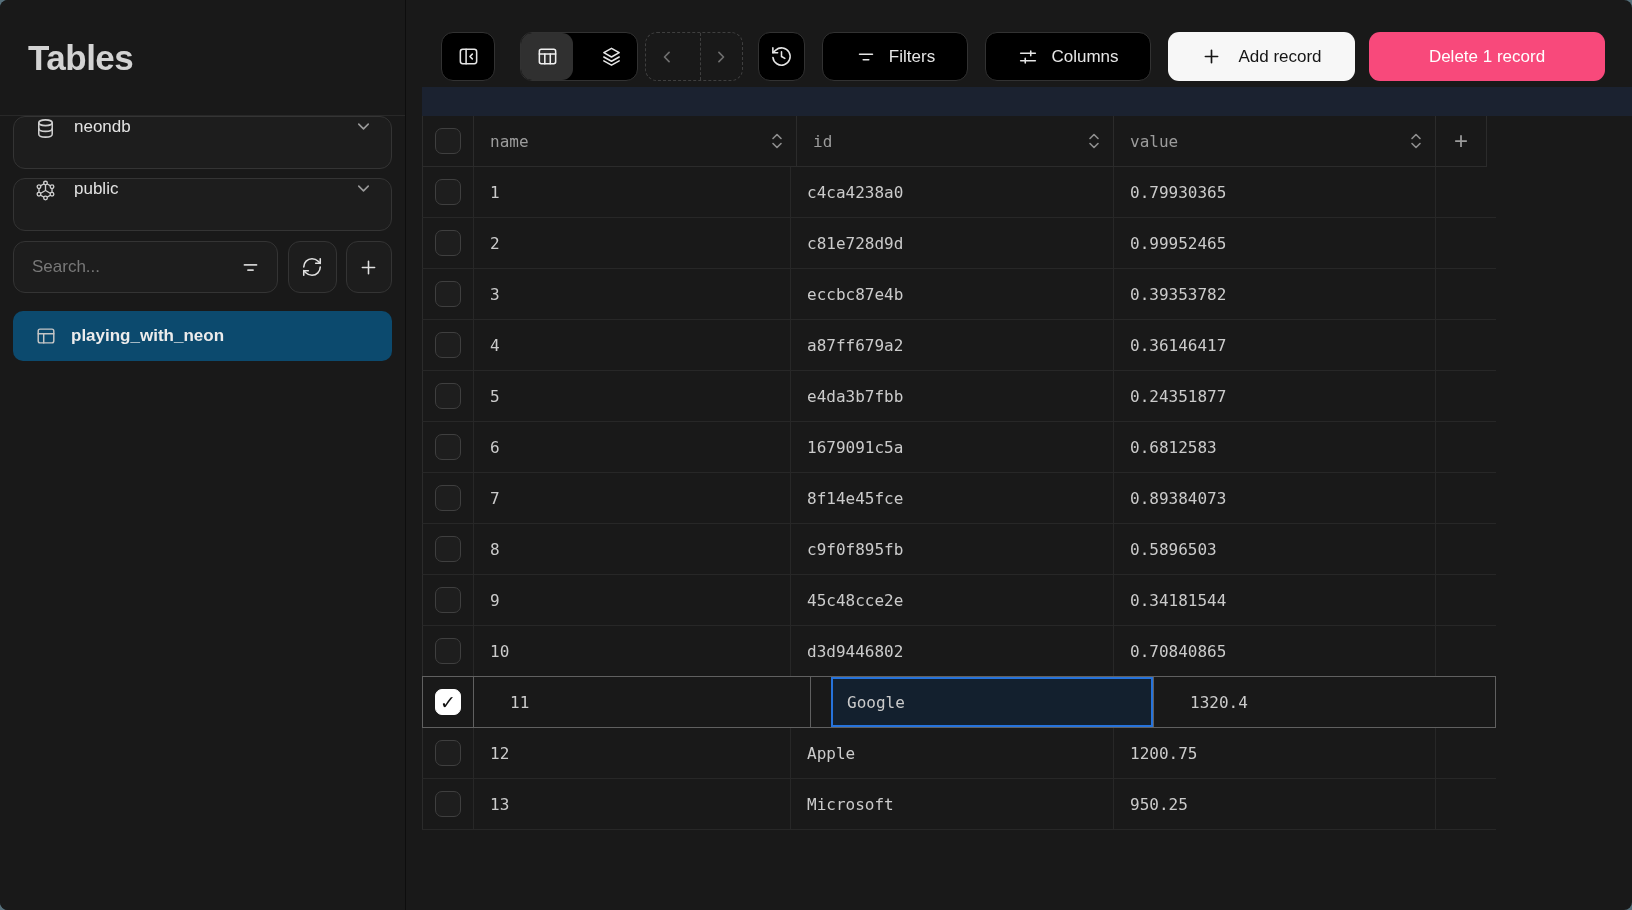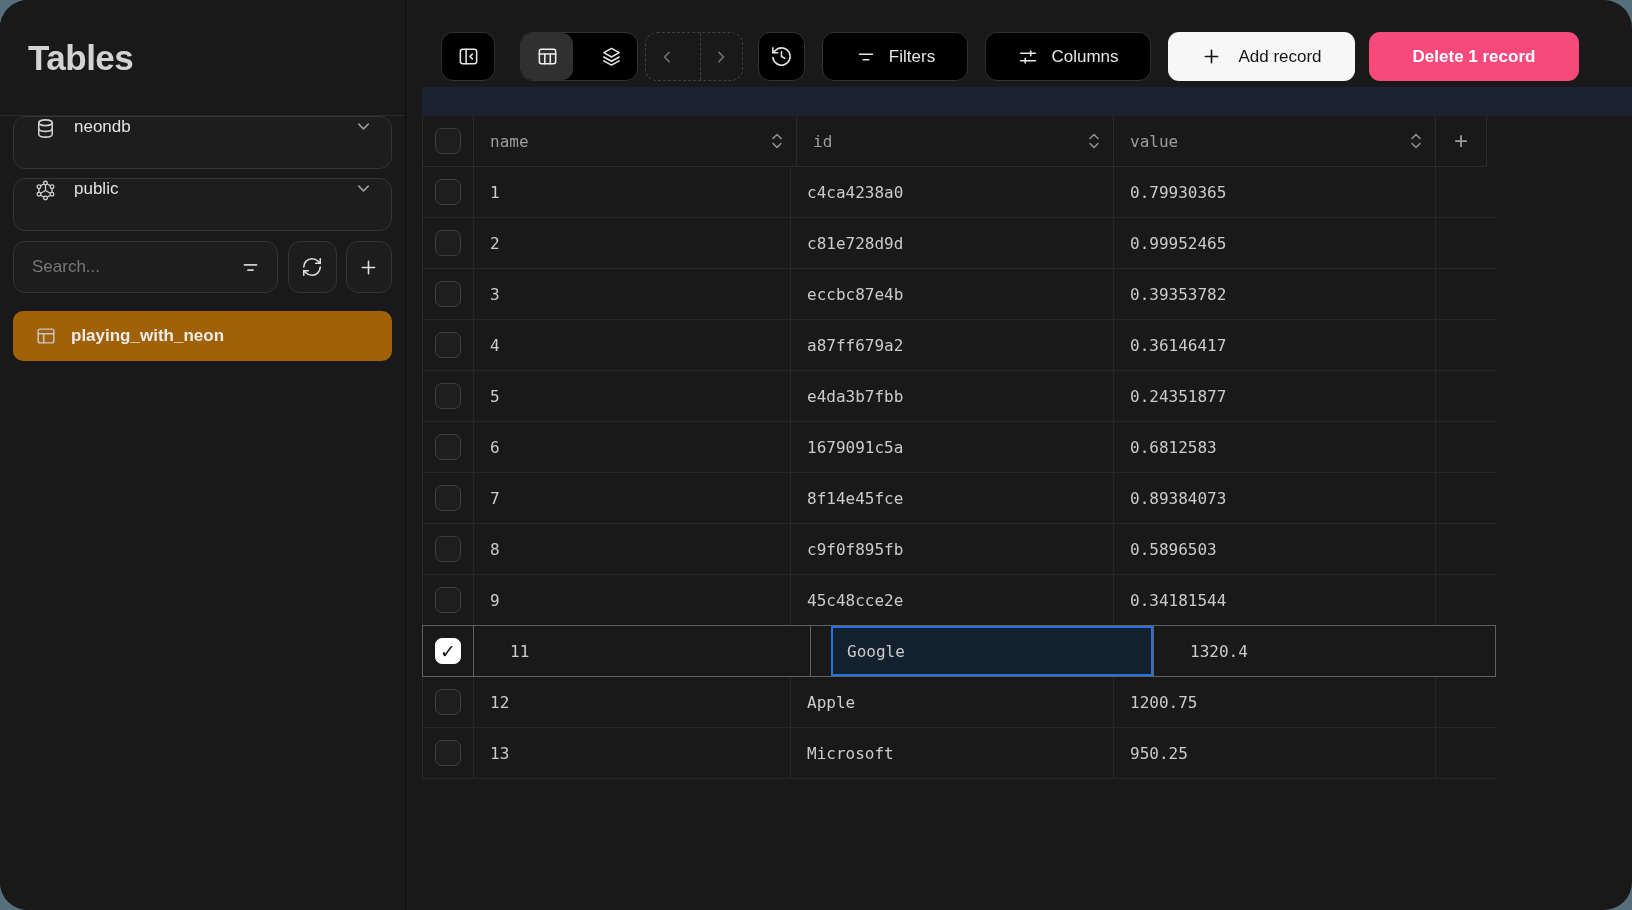--- a/index.html
+++ b/index.html
@@ -5,21 +5,21 @@
   * { margin:0; padding:0; box-sizing:border-box; }
   html,body { width:1632px; height:910px; }
   body {
     background:#56707b;
     font-family:"Liberation Sans", sans-serif;
     position:relative; overflow:hidden;
   }
   .window {
     position:absolute; inset:0;
     background:#191919;
-    border-radius:28px;
+    border-radius:8px;
     overflow:hidden;
     display:flex;
   }
   
   .sidebar {
     width:406px; height:100%;
     border-right:1px solid #0d0d0d;
     background:#191919;
     flex:0 0 auto;
   }
@@ -64,21 +64,21 @@
   .sq-btn {
     height:52px; border:1px solid #343434; border-radius:12px;
     background:#1d1d1d; color:#e0e0e0;
     display:flex; align-items:center; justify-content:center;
     cursor:pointer;
   }
   .btn-refresh { width:53px; margin-left:1px; }
   .btn-addtable { width:50px; }
   .table-item {
     margin:18px 13px 0; height:50px;
-    border-radius:10px; background:#a16207;
+    border-radius:10px; background:#0c4a6e;
     display:flex; align-items:center;
     padding-left:22px; gap:14px;
     color:#ececec; font-size:17px; font-weight:600;
     cursor:pointer;
   }
   
   .main { position:relative; flex:1; height:100%; }
   .tb {
     position:absolute; top:32px; height:49px;
     border:1px solid #323232; border-radius:12px;
@@ -108,23 +108,23 @@
   .nav-half + .nav-half { border-left:1px dashed #3f3f3f; }
   #btn-history { left:352px; width:47px; }
   #btn-filters { left:416px; width:146px; }
   #btn-columns { left:579px; width:166px; }
   #btn-add {
     left:762px; width:187px;
     background:#f7f7f7; color:#161616; border:none;
     border-radius:11px; font-weight:500; gap:16px;
   }
   #btn-delete {
-    left:963px; width:210px;
+    left:963px; width:236px;
     background:var(--danger,#f8497b); color:#ffffff; border:none;
-    border-radius:11px; font-weight:700;
+    border-radius:11px; font-weight:400;
   }
   .selection-strip {
     position:absolute; left:16px; right:0; top:87px; height:29px;
     background:var(--strip,#1b2230);
   }
   
   .grid { position:absolute; left:16px; top:116px; font-family:"DejaVu Sans Mono", monospace; }
   .thead { display:flex; height:51px; border-left:1px solid #2b2b2b; }
   .hcell {
     position:relative; height:51px;
@@ -470,20 +470,28 @@
             <div class="cell c-value">0.5896503</div>
           </div>
           <div class="trow">
             <div class="cell c-cb">
               <span class="cb"></span>
             </div>
             <div class="cell c-id">9</div>
             <div class="cell c-name">45c48cce2e</div>
             <div class="cell c-value">0.34181544</div>
           </div>
+          <div class="trow">
+            <div class="cell c-cb">
+              <span class="cb"></span>
+            </div>
+            <div class="cell c-id">10</div>
+            <div class="cell c-name">d3d9446802</div>
+            <div class="cell c-value">0.70840865</div>
+          </div>
           <div class="trow selected">
             <div class="cell c-cb">
               <span class="cb checked"></span>
             </div>
             <div class="cell c-id">11</div>
             <div class="cell c-name cell-selected">Google</div>
             <div class="cell c-value">1320.4</div>
           </div>
           <div class="trow">
             <div class="cell c-cb">

